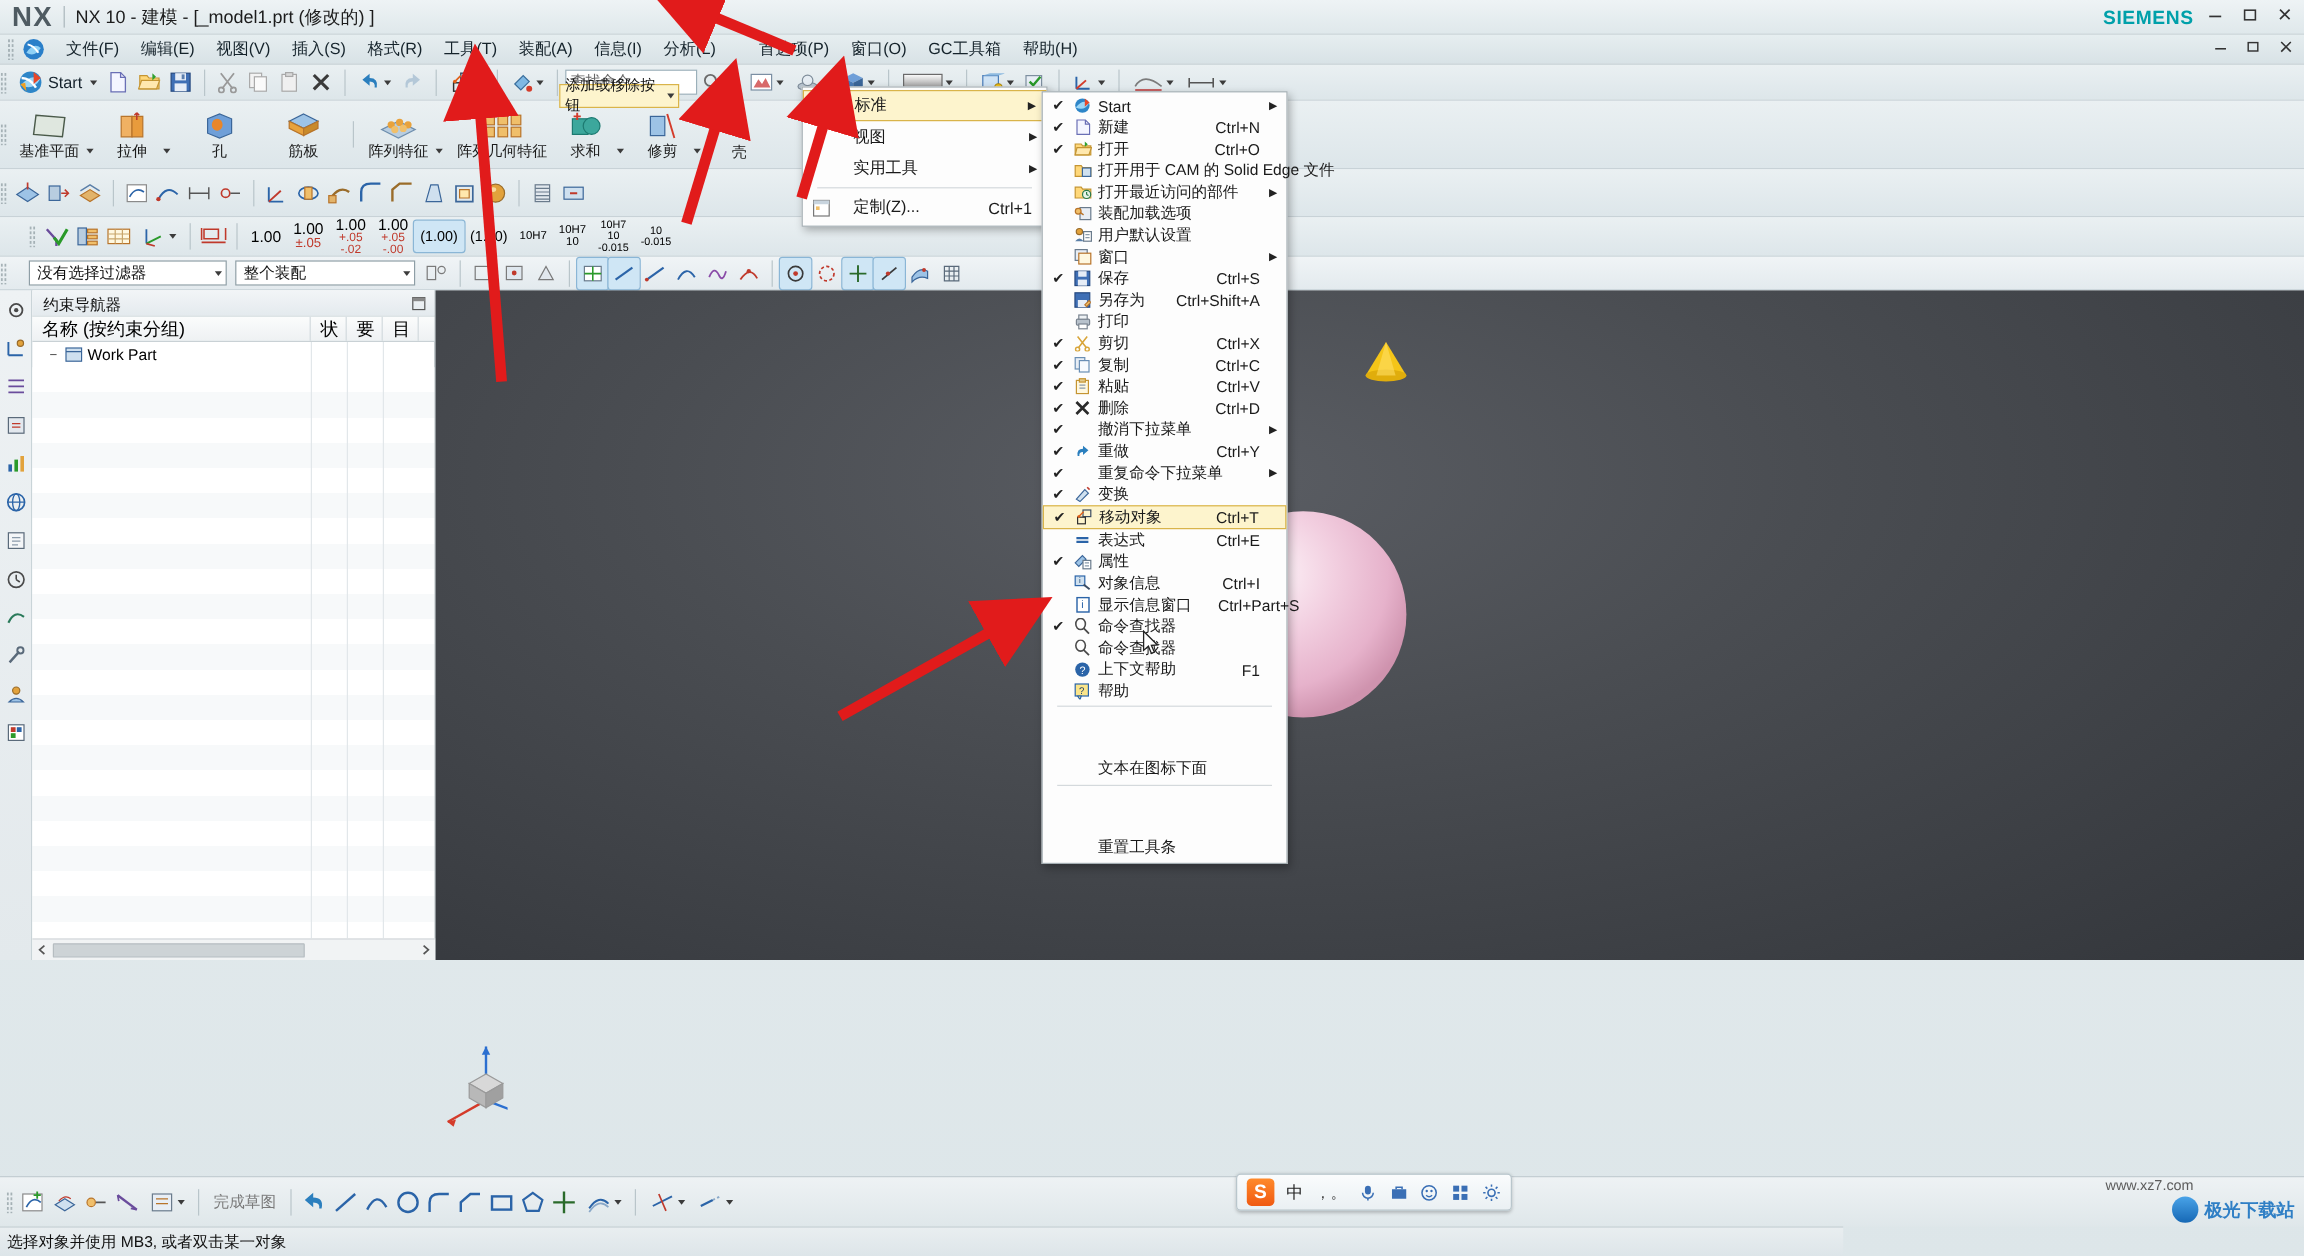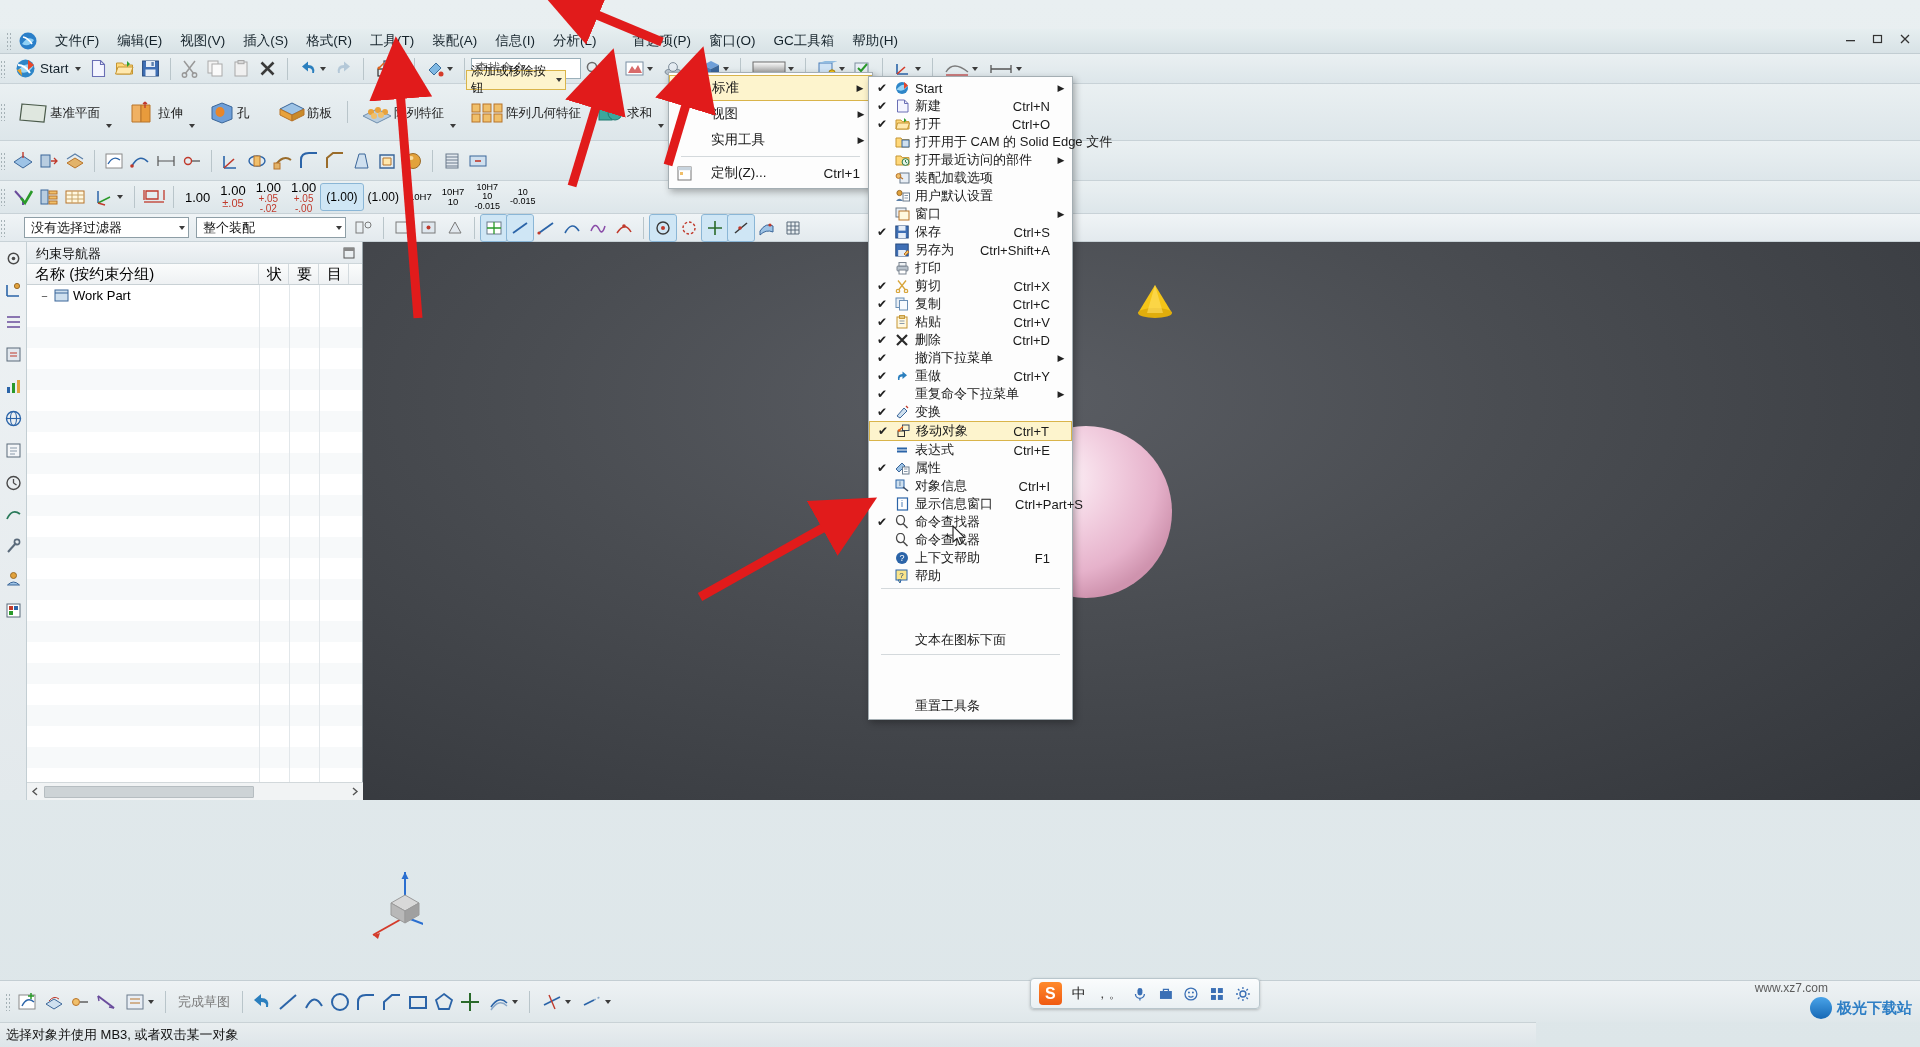--- a/index.html
+++ b/index.html
@@ -58,31 +58,31 @@
   
   .toolbar-row {
     position: absolute; left: 0; width: 1920px;
     background: linear-gradient(#eaf0f2, #dde6ea);
     display: flex; align-items: center;
     border-bottom: 1px solid #c8d2d7;
   }
   #tb1 { top: 54px; height: 30px; }
   #tb2 { top: 84px; height: 57px; border-bottom:1px solid #c8d2d7;}
   #tb3 { top: 141px; height: 40px; }
-  #tb4 { top: 181px; height: 33px; }
+  #tb4 { top: 181px; height: 33px; padding-left: 24px; }
   #tb5 { top: 214px; height: 28px; background:linear-gradient(#f0f4f6,#e3eaee); }
   .tsep { width:1px; height:22px; background:#b9c5ca; margin:0 6px; }
   .tbtn {
     width: 26px; height: 26px; display:flex; align-items:center; justify-content:center;
     border-radius: 2px; position: relative;
   }
   .tbtn.wide { width: auto; padding: 0 5px; }
   .caret { width:0;height:0;border-left:3.5px solid transparent;border-right:3.5px solid transparent;border-top:4px solid #3b3b3b;margin-left:2px;}
   .big-btn {
-    display:flex;flex-direction:row;align-items:center;justify-content:flex-start;
+    display:flex;flex-direction:column;align-items:center;justify-content:flex-start;
     min-width: 52px; padding: 2px 6px 0; font-size:12.5px; color:#1b1b1b;
   }
   .big-btn .lbl { margin-top: 2px; white-space: nowrap; line-height:1.05; text-align:center;}
   .startbtn { display:flex;align-items:center;gap:4px;padding:0 6px;font-size:13.5px;color:#14212b;}
 
   
   .searchbox {
     width: 110px; height: 21px; background:#fff; border:1px solid #9bb0ba;
     display:flex;align-items:center; padding:0 4px; font-size:12.5px; color:#666;
   }
@@ -202,20 +202,43 @@
   .wm2 { position:absolute; right:92px; bottom:52px; color:#5c5c5c; font-size:12px; z-index:70;}
   .wm-globe { width:22px;height:22px;border-radius:50%;
     background:linear-gradient(#49a3e8,#1668b5); display:inline-block;}
   .cursor { position:absolute; z-index:95; }
 </style>
 </head>
 <body>
 
 <div class="app">
 
+  <div class="titlebar">
+    <div class="nx-logo">NX</div>
+    <div class="title-sep"></div>
+    <div class="title-text">NX 10 - 建模 - [_model1.prt  (修改的)  ]</div>
+    <div class="siemens">SIEMENS</div>
+    <div class="win-btns">
+      <div class="win-btn">
+        <svg width="16" height="16">
+            <rect x="3" y="9" width="10" height="1.4" fill="#333"></rect>
+          </svg>
+      </div>
+      <div class="win-btn">
+        <svg width="16" height="16">
+            <rect x="3.5" y="4.5" width="9" height="8" fill="none" stroke="#333" stroke-width="1.3"></rect>
+          </svg>
+      </div>
+      <div class="win-btn">
+        <svg width="16" height="16">
+            <path d="M4 4 L12 12 M12 4 L4 12" stroke="#333" stroke-width="1.4"></path>
+          </svg>
+      </div>
+    </div>
+  </div>
 
   <div class="menubar">
     <div class="grip"></div>
     <svg class="appicon" viewBox="0 0 20 20">
       <circle cx="10" cy="10" r="8.5" fill="#2a7fc9"></circle>
       <path d="M4 13 q6 -9 12 -4 q-5 8 -12 4z" fill="#8fd0f5"></path>
       <path d="M5 6 q5 1 9 7" stroke="#fff" stroke-width="1.6" fill="none"></path>
     </svg>
     <div class="menu-item">文件(F)</div>
     <div class="menu-item">编辑(E)</div>

